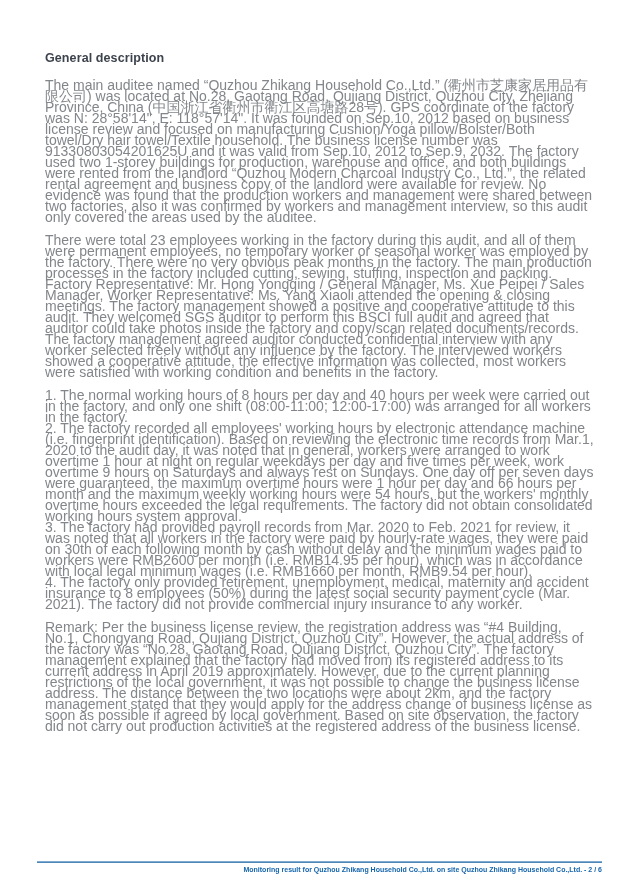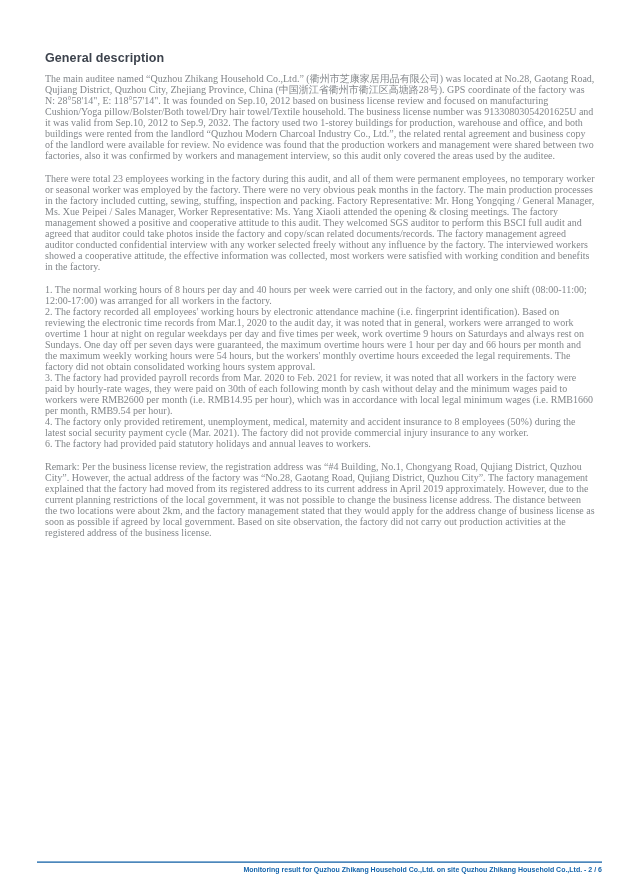--- a/index.html
+++ b/index.html
@@ -26,30 +26,29 @@
     position: absolute;
     left: 45px;
     top: 51px;
     width: 550px;
   }
   .heading {
     font-size: 12.5px;
     font-weight: bold;
     color: var(--heading-text);
     letter-spacing: 0.1px;
-    margin-bottom: 8px;
+    margin-bottom: 15px;
   }
   .body-text { }
   .para {
-    font-size: 10px;
+    font-size: 14px;
     line-height: 11px;
     color: var(--body-text);
     margin-bottom: 12px;
     text-align: left;
-    font-family: Liberation Serif, serif;
   }
   .para:last-child { margin-bottom: 16px; }
   .para .line {  }
   .footer-divider {
     position: absolute;
     left: 37px;
     top: 861px;
     width: 565px;
     height: 2px;
     background: var(--divider-blue);
@@ -73,21 +72,20 @@
   <div class="content">
     <div class="heading">General description</div>
     <div class="body-text" id="body-container">
         <div class="para">The main auditee named “Quzhou Zhikang Household Co.,Ltd.” (衢州市芝康家居用品有限公司) was located at No.28, Gaotang Road, Qujiang District, Quzhou City, Zhejiang Province, China (中国浙江省衢州市衢江区高塘路28号). GPS coordinate of the factory was N: 28°58'14", E: 118°57'14". It was founded on Sep.10, 2012 based on business license review and focused on manufacturing Cushion/Yoga pillow/Bolster/Both towel/Dry hair towel/Textile household. The business license number was 91330803054201625U and it was valid from Sep.10, 2012 to Sep.9, 2032. The factory used two 1-storey buildings for production, warehouse and office, and both buildings were rented from the landlord “Quzhou Modern Charcoal Industry Co., Ltd.”, the related rental agreement and business copy of the landlord were available for review. No evidence was found that the production workers and management were shared between two factories, also it was confirmed by workers and management interview, so this audit only covered the areas used by the auditee.</div>
         <div class="para">There were total 23 employees working in the factory during this audit, and all of them were permanent employees, no temporary worker or seasonal worker was employed by the factory. There were no very obvious peak months in the factory. The main production processes in the factory included cutting, sewing, stuffing, inspection and packing. Factory Representative: Mr. Hong Yongqing / General Manager, Ms. Xue Peipei / Sales Manager, Worker Representative: Ms. Yang Xiaoli attended the opening &amp; closing meetings. The factory management showed a positive and cooperative attitude to this audit. They welcomed SGS auditor to perform this BSCI full audit and agreed that auditor could take photos inside the factory and copy/scan related documents/records. The factory management agreed auditor conducted confidential interview with any worker selected freely without any influence by the factory. The interviewed workers showed a cooperative attitude, the effective information was collected, most workers were satisfied with working condition and benefits in the factory.</div>
         <div class="para">
           <div class="line">1. The normal working hours of 8 hours per day and 40 hours per week were carried out in the factory, and only one shift (08:00-11:00; 12:00-17:00) was arranged for all workers in the factory.</div>
           <div class="line">2. The factory recorded all employees' working hours by electronic attendance machine (i.e. fingerprint identification). Based on reviewing the electronic time records from Mar.1, 2020 to the audit day, it was noted that in general, workers were arranged to work overtime 1 hour at night on regular weekdays per day and five times per week, work overtime 9 hours on Saturdays and always rest on Sundays. One day off per seven days were guaranteed, the maximum overtime hours were 1 hour per day and 66 hours per month and the maximum weekly working hours were 54 hours, but the workers' monthly overtime hours exceeded the legal requirements. The factory did not obtain consolidated working hours system approval.</div>
           <div class="line">3. The factory had provided payroll records from Mar. 2020 to Feb. 2021 for review, it was noted that all workers in the factory were paid by hourly-rate wages, they were paid on 30th of each following month by cash without delay and the minimum wages paid to workers were RMB2600 per month (i.e. RMB14.95 per hour), which was in accordance with local legal minimum wages (i.e. RMB1660 per month, RMB9.54 per hour).</div>
           <div class="line">4. The factory only provided retirement, unemployment, medical, maternity and accident insurance to 8 employees (50%) during the latest social security payment cycle (Mar. 2021). The factory did not provide commercial injury insurance to any worker.</div>
-          <div class="line">6. The factory had provided paid statutory holidays and annual leaves to workers.</div>
         </div>
         <div class="para">Remark: Per the business license review, the registration address was “#4 Building, No.1, Chongyang Road, Qujiang District, Quzhou City”. However, the actual address of the factory was “No.28, Gaotang Road, Qujiang District, Quzhou City”. The factory management explained that the factory had moved from its registered address to its current address in April 2019 approximately. However, due to the current planning restrictions of the local government, it was not possible to change the business license address. The distance between the two locations were about 2km, and the factory management stated that they would apply for the address change of business license as soon as possible if agreed by local government. Based on site observation, the factory did not carry out production activities at the registered address of the business license.</div>
       </div>
   </div>
 
   <div class="footer-divider"></div>
   <div class="footer-text">Monitoring result for Quzhou Zhikang Household Co.,Ltd. on site Quzhou Zhikang Household Co.,Ltd. - 2 / 6</div>
 </div>
 
 </body></html>

